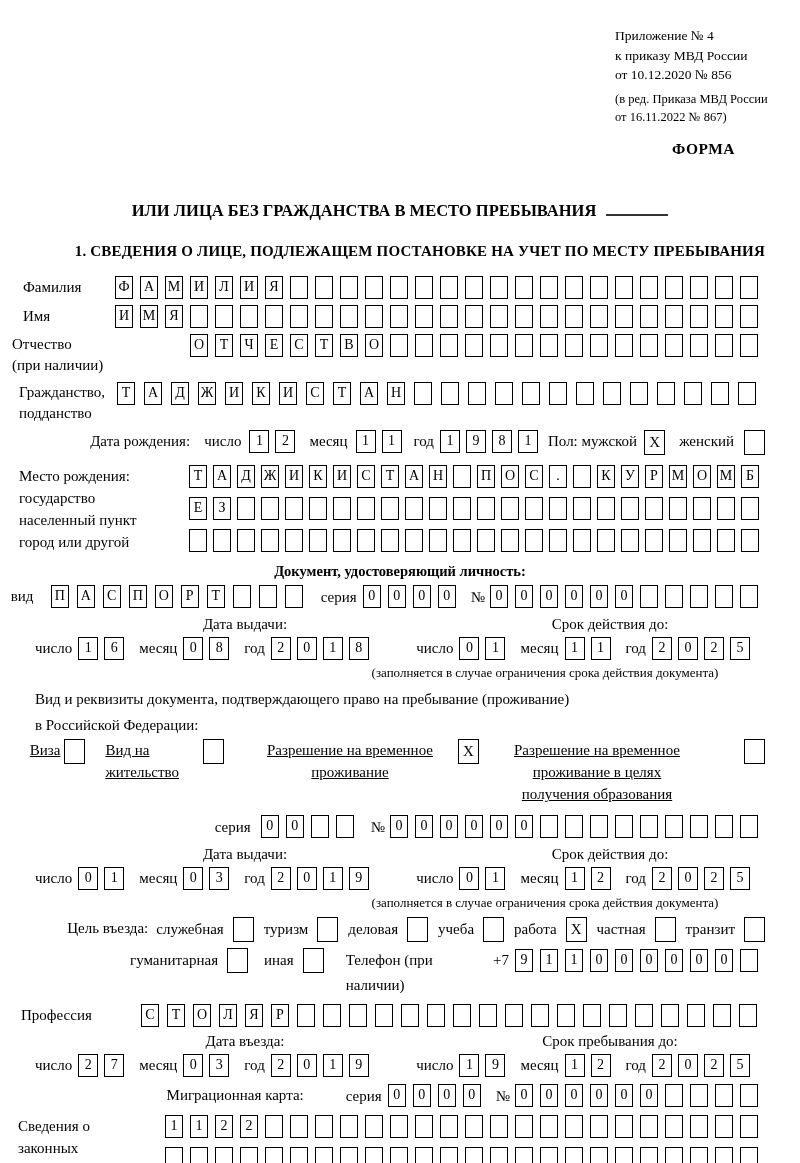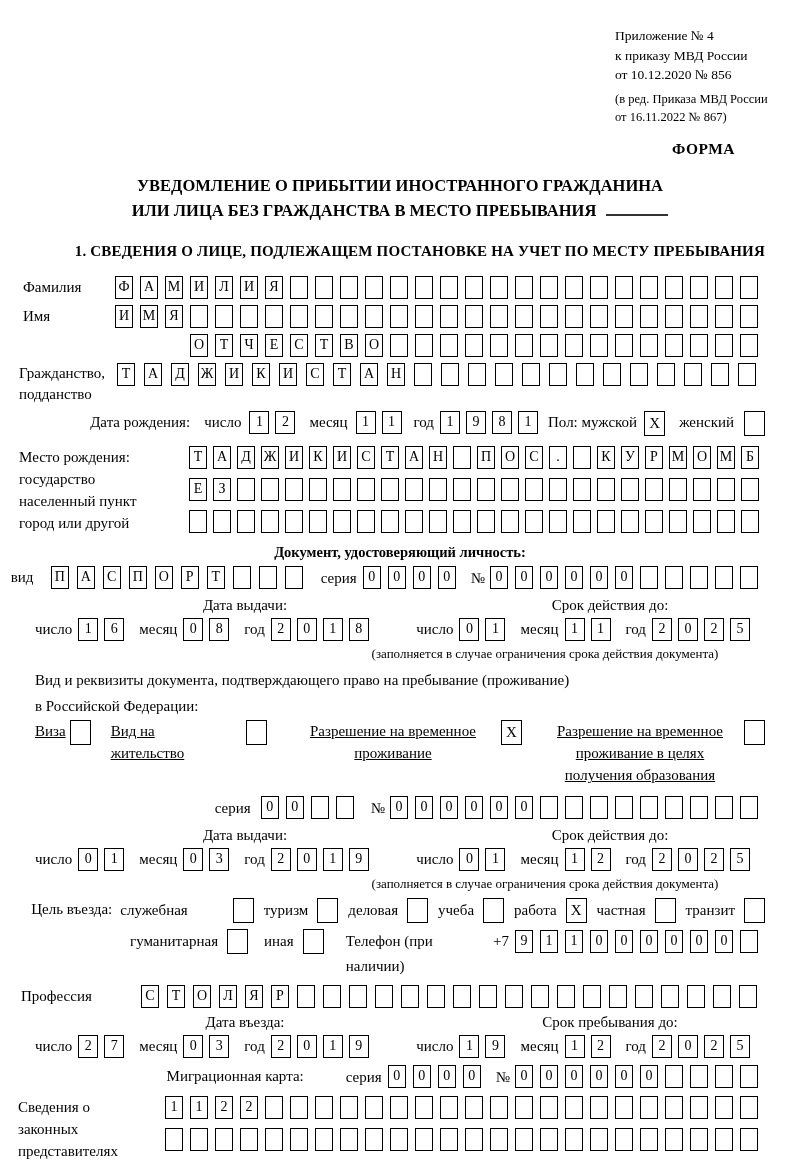--- a/index.html
+++ b/index.html
@@ -54,21 +54,21 @@
   .daterow{display:flex;justify-content:space-between;margin-bottom:4px;}
   .dgrp{display:flex;align-items:flex-start;}
   .dgrp .dl{line-height:25px;margin-right:6px;}
   .dgrp .boxes{margin-right:9px;margin-top:1px;}
   .note-right{margin-left:auto;width:440px;text-align:center;font-size:13px;margin-bottom:6px;}
   
   .opts{align-items:flex-start;margin-top:2px;margin-bottom:10px;}
   .opt{display:flex;align-items:flex-start;}
   .opt .olbl{line-height:22px;text-decoration:underline;}
   .opt .chk{margin-left:8px;}
-  .opt2{margin-left:20px;} .opt3{margin-left:26px;} .opt4{margin-left:22px;}
+  .opt2{margin-left:20px;} .opt3{margin-left:26px;} .opt4{margin-left:22px;gap:43px;}
   .opt3 .olbl{width:200px;text-align:center;} .opt4 .olbl{width:192px;text-align:center;}
   
   .purpose .pitem{display:flex;align-items:center;margin-left:10px;}
   .purpose .pitem .chk{margin-left:7px;}
   .purpose .lbl{margin-right:2px;}
   .row2{margin-left:95px;}
   .phone-lbl{margin-left:22px;line-height:25px;}
   .phone-pre{margin-left:14px;margin-right:6px;line-height:25px;}
   
   .intro{line-height:1.6;margin-bottom:2px;}
@@ -88,21 +88,21 @@
     <div>от 10.12.2020 № 856</div>
     <div class="edition">
       <div>(в ред. Приказа МВД России</div>
       <div>от 16.11.2022 № 867)</div>
     </div>
   </div>
 
   <div class="forma">ФОРМА</div>
 
   <div class="title">
-    <span>УВЕДОМЛЕНИЕ О ПРИБЫТИИ ИНОСТРАННОГО ГРАЖДАНИНА</span><br>
+    <br>
     <span>ИЛИ ЛИЦА БЕЗ ГРАЖДАНСТВА В МЕСТО ПРЕБЫВАНИЯ</span><span class="title-underline"></span>
   </div>
 
   <div class="sec1">1. СВЕДЕНИЯ О ЛИЦЕ, ПОДЛЕЖАЩЕМ ПОСТАНОВКЕ НА УЧЕТ ПО МЕСТУ ПРЕБЫВАНИЯ</div>
 
   <div class="form-body">
 
     <div class="frow">
       <span class="lbl w92">Фамилия</span>
       <span class="boxes">
@@ -161,20 +161,24 @@
           <span class="cell"></span>
           <span class="cell"></span>
           <span class="cell"></span>
           <span class="cell"></span>
           <span class="cell"></span>
           <span class="cell"></span>
         </span>
     </div>
 
     <div class="frow">
+      <span class="lblcol w178">
+        <div>Отчество</div>
+        <div>(при наличии)</div>
+      </span>
       <span class="boxes">
           <span class="cell">О</span>
           <span class="cell">Т</span>
           <span class="cell">Ч</span>
           <span class="cell">Е</span>
           <span class="cell">С</span>
           <span class="cell">Т</span>
           <span class="cell">В</span>
           <span class="cell">О</span>
           <span class="cell"></span>
@@ -522,21 +526,21 @@
             <span class="cell">2</span>
             <span class="cell">5</span>
           </span>
       </span>
     </div>
 
     <div class="note-right">(заполняется в случае ограничения срока действия документа)</div>
 
     <div class="frow purpose" style="margin-top:2px;">
       <span class="lbl">Цель въезда:</span>
-      <span class="pitem" style="margin-left:6px;gap:36px;">
+      <span class="pitem" style="margin-left:6px;">
         <span class="lbl">служебная</span>
         <span class="chk"></span>
       </span>
       <span class="pitem">
         <span class="lbl">туризм</span>
         <span class="chk"></span>
       </span>
       <span class="pitem">
         <span class="lbl">деловая</span>
         <span class="chk"></span>

